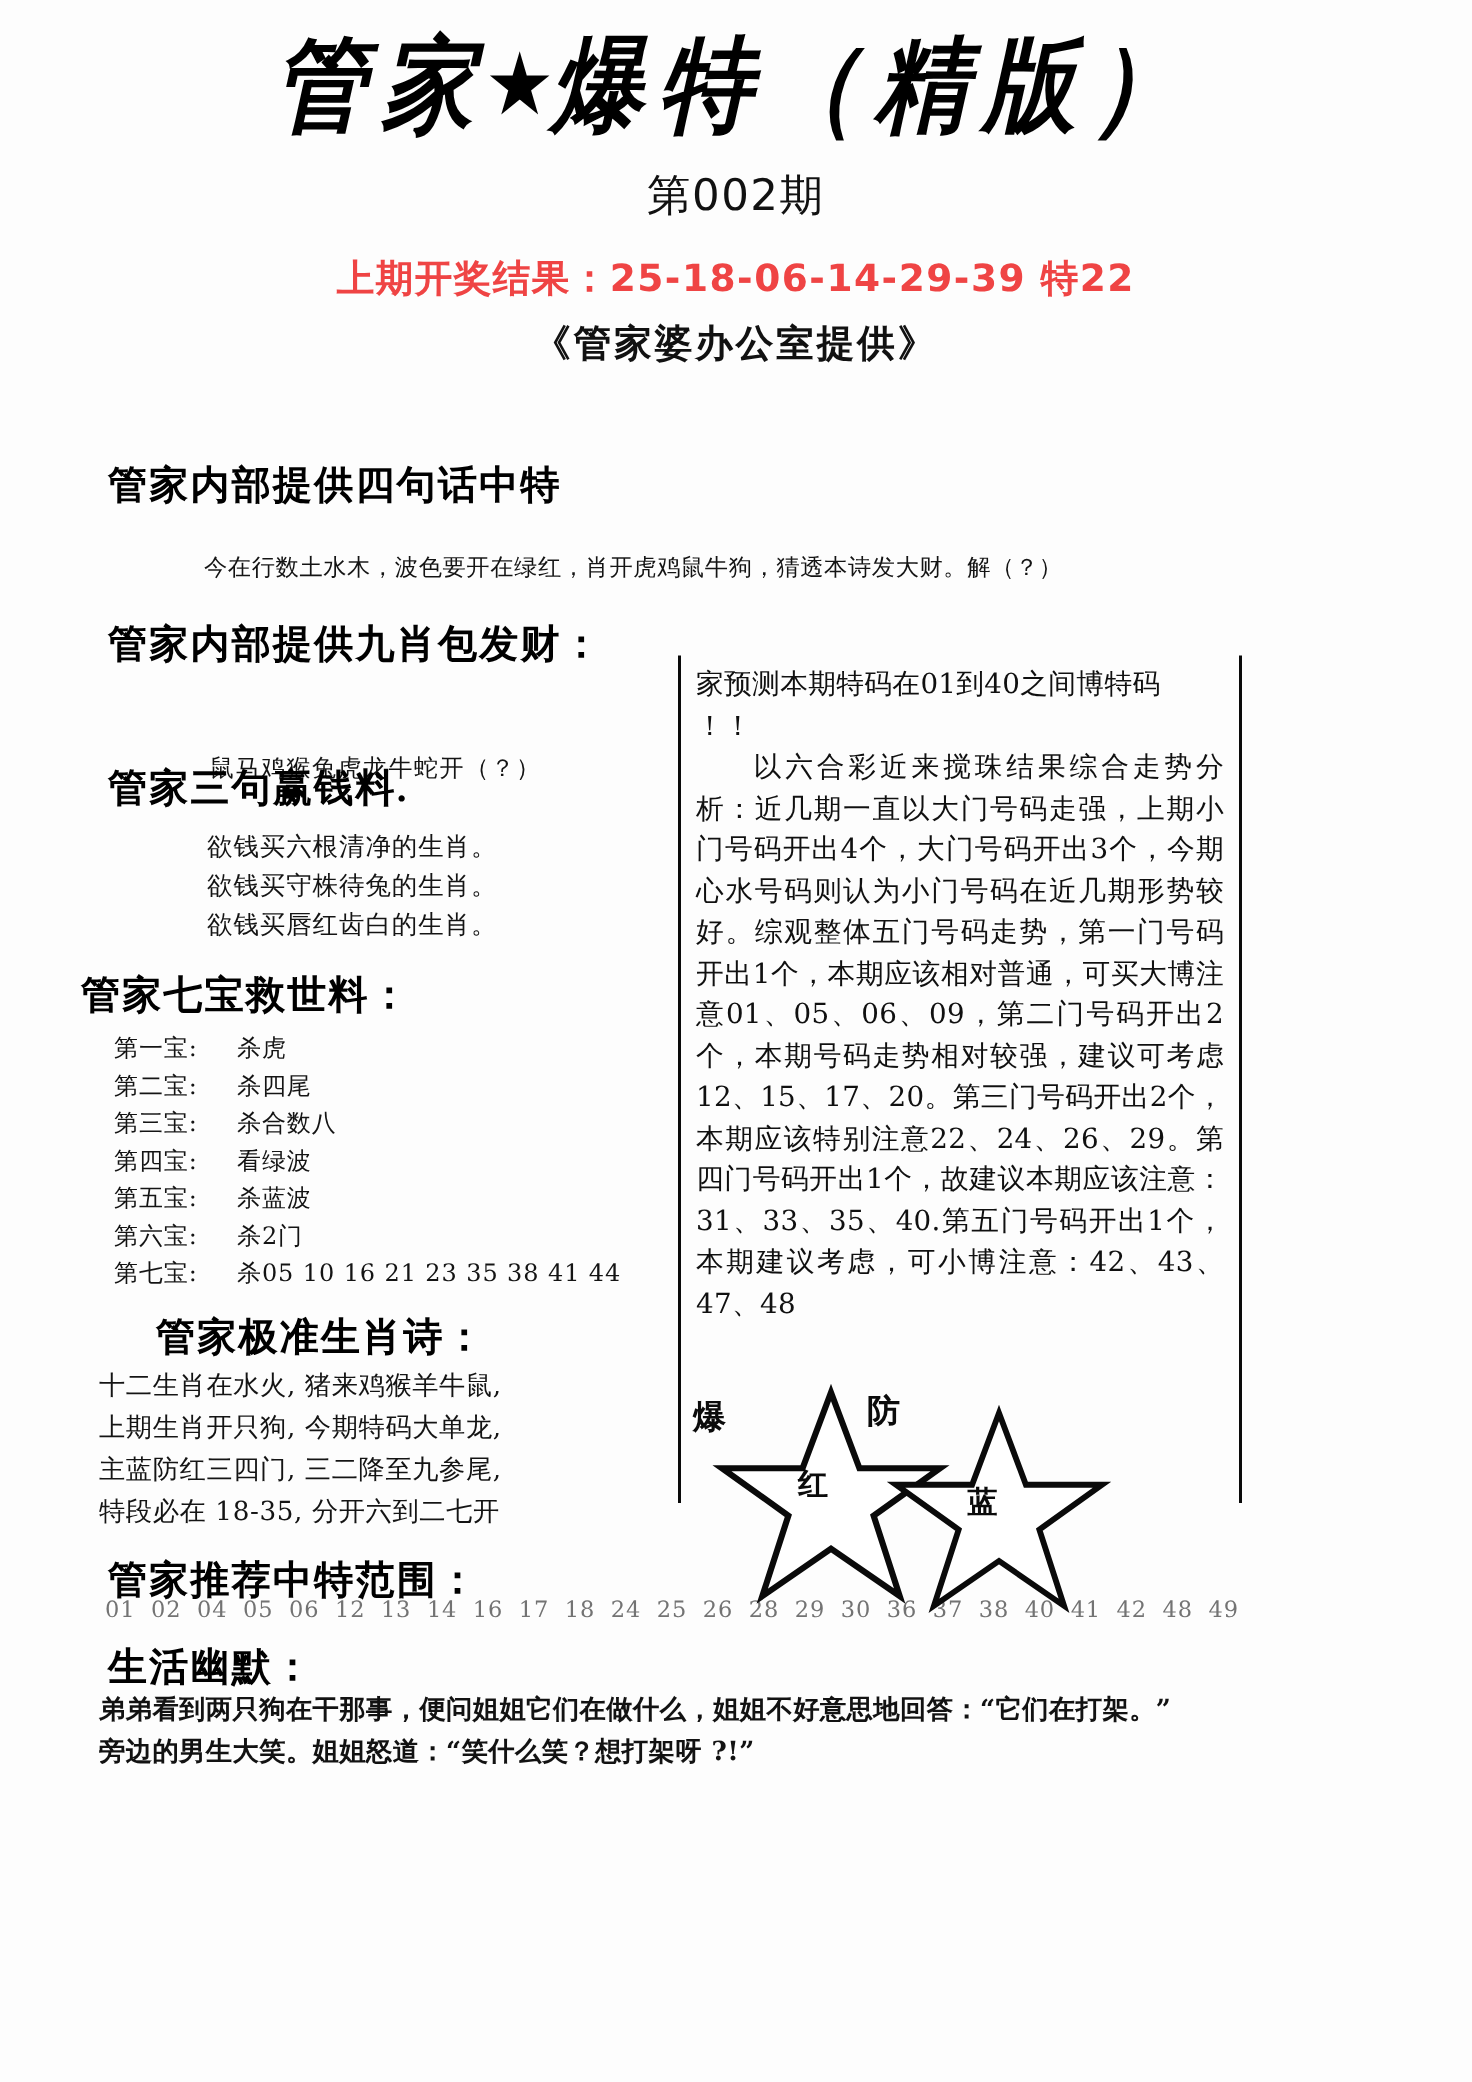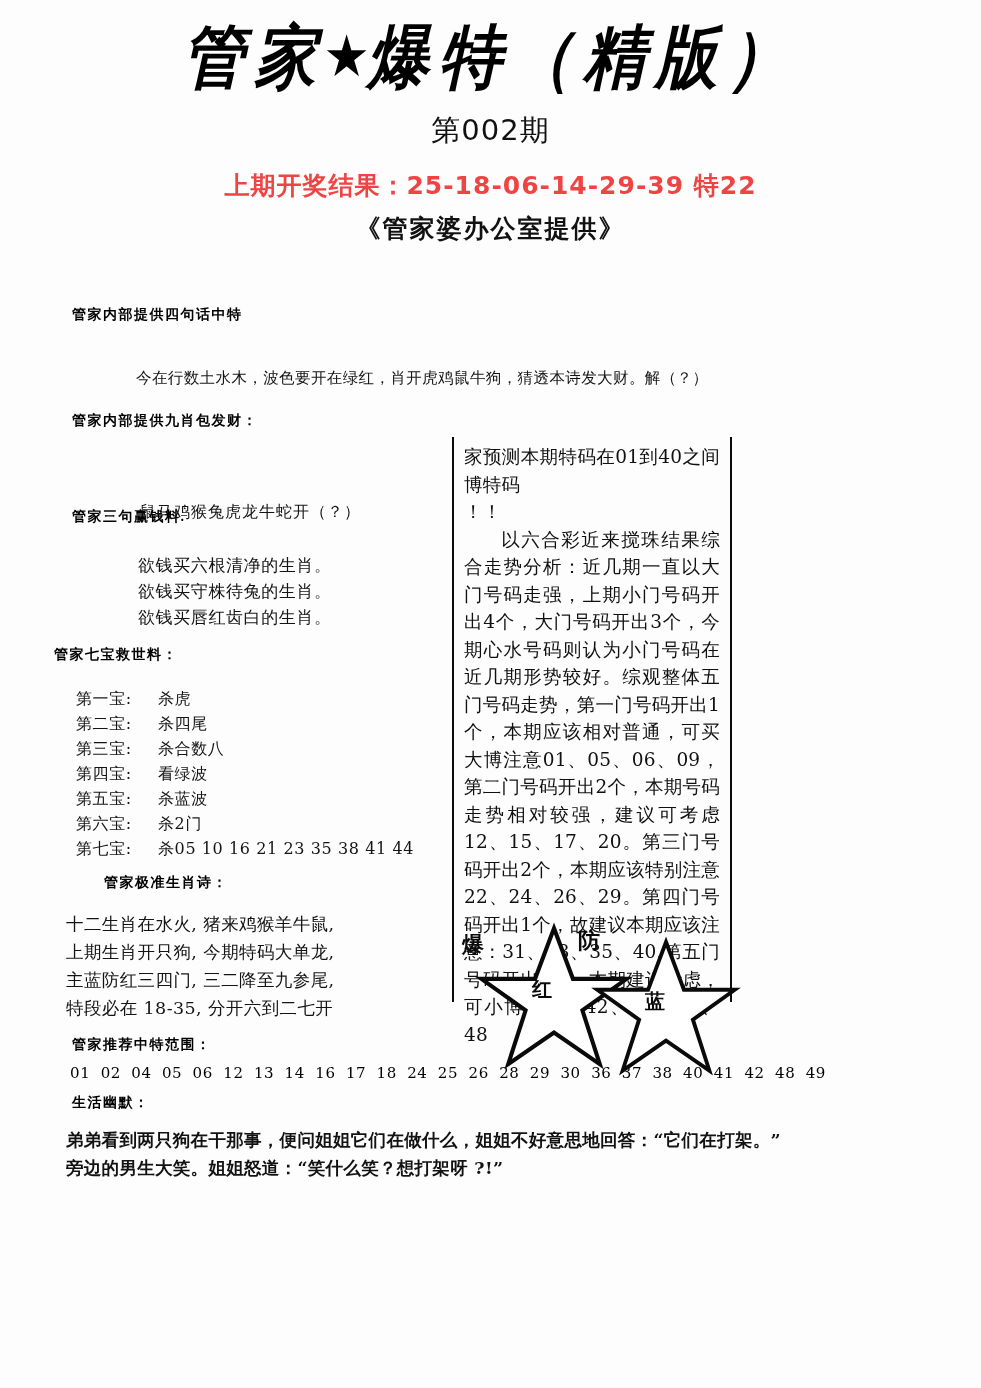--- a/index.html
+++ b/index.html
@@ -67,21 +67,21 @@
     font-family: "DejaVu Serif", "Liberation Serif", serif;
     font-size: 25px;
     font-weight: 700;
     color: #111;
     letter-spacing: 2px;
   }
 
   
   .sec-head {
     font-family: Liberation Serif, serif;
-    font-size: 14px;
+    font-size: 26px;
     font-weight: 900;
     letter-spacing: 1.5px;
     color: #000;
   }
   .sec-body {
     font-family: "DejaVu Serif", "Liberation Serif", serif;
     font-size: 17px;
     color: #141414;
     letter-spacing: 0.5px;
   }
@@ -107,39 +107,39 @@
   #zodiac-head { left: 78px; top: 874px; margin-left: 26px; }
   #zodiac-lines { left: 66px; top: 910px; font-size: 17.5px; line-height: 28px; letter-spacing: 0.4px; }
 
   #recommend-head { left: 72px; top: 1036px; }
   #recommend-nums {
     left: 70px; top: 1064px;
     font-family: "DejaVu Serif", "Liberation Serif", serif;
     font-size: 15px;
     letter-spacing: 0.6px;
     word-spacing: 5px;
-    color: #000000;
+    color: #737373;
   }
   #humor-head { left: 72px; top: 1094px; }
   #humor-lines {
     left: 66px; top: 1126px;
     font-family: "DejaVu Serif", "Liberation Serif", serif;
     font-size: 17.5px;
     font-weight: 700;
     line-height: 28px;
     letter-spacing: 0.3px;
     width: 800px;
   }
 
   
   .analysis-box {
     position: absolute;
     left: 452px;
     top: 437px;
-    width: 280px;
+    width: 376px;
     height: 565px;
     border-left: 2px solid #0a0a0a;
     border-right: 2px solid #0a0a0a;
     box-sizing: border-box;
   }
   .analysis-text {
     padding: 6px 10px 0 10px;
     font-family: "DejaVu Serif", "Liberation Serif", serif;
     font-size: 18.5px;
     line-height: 27.5px;

